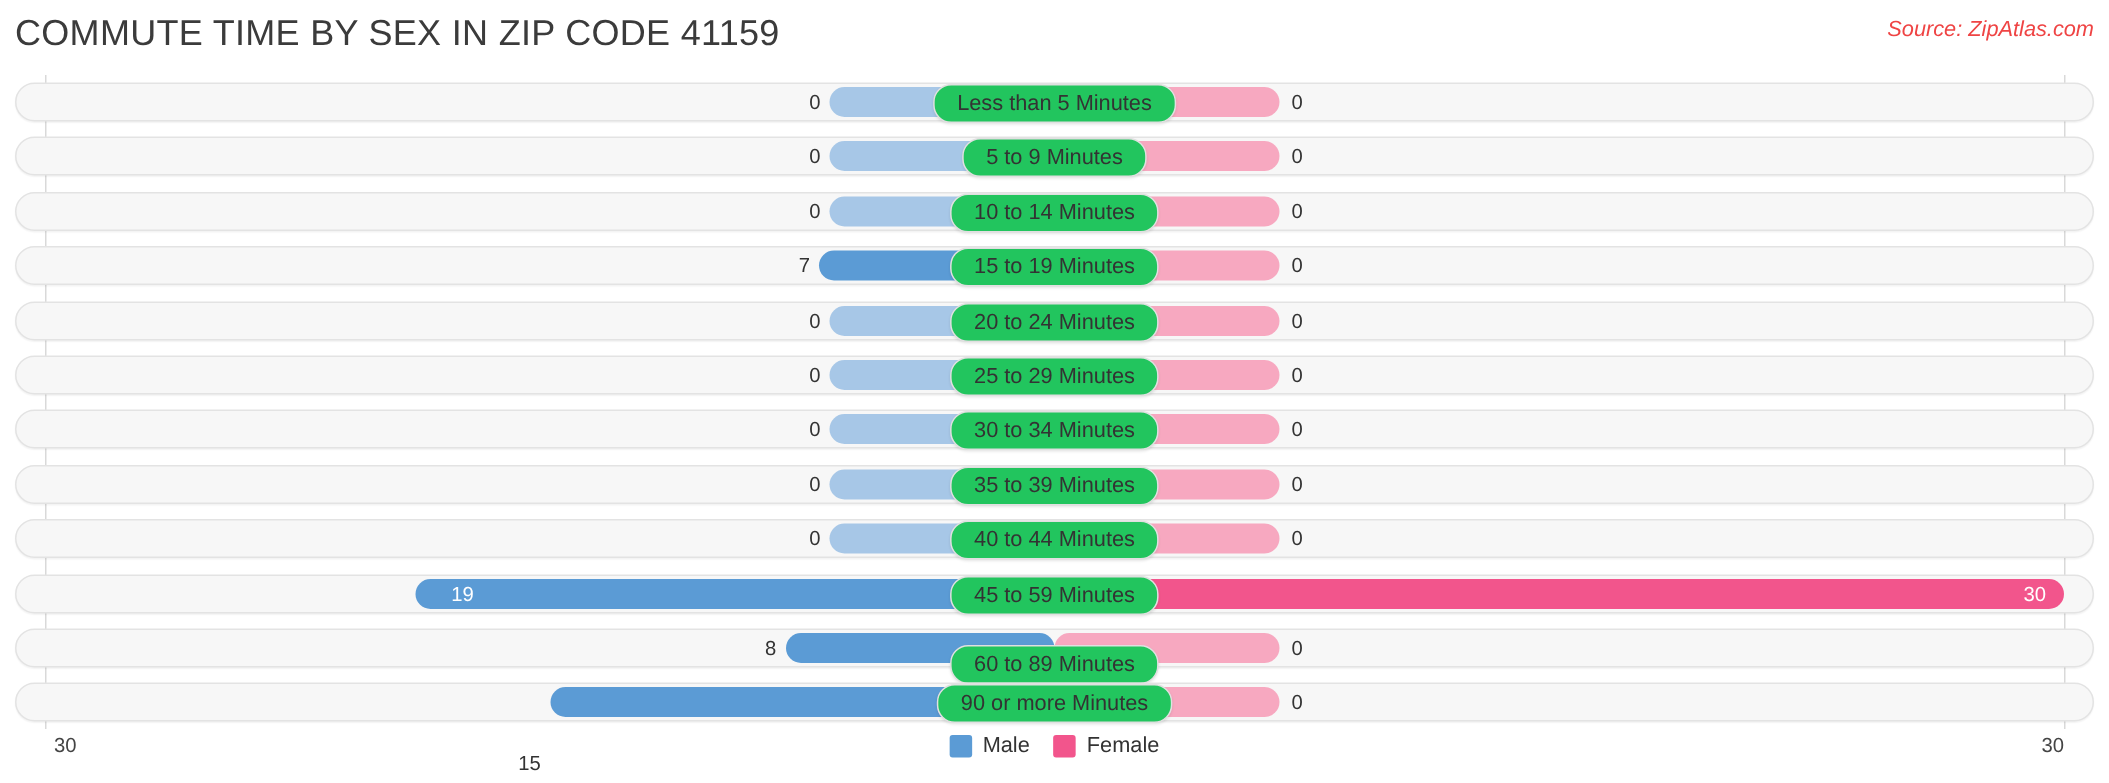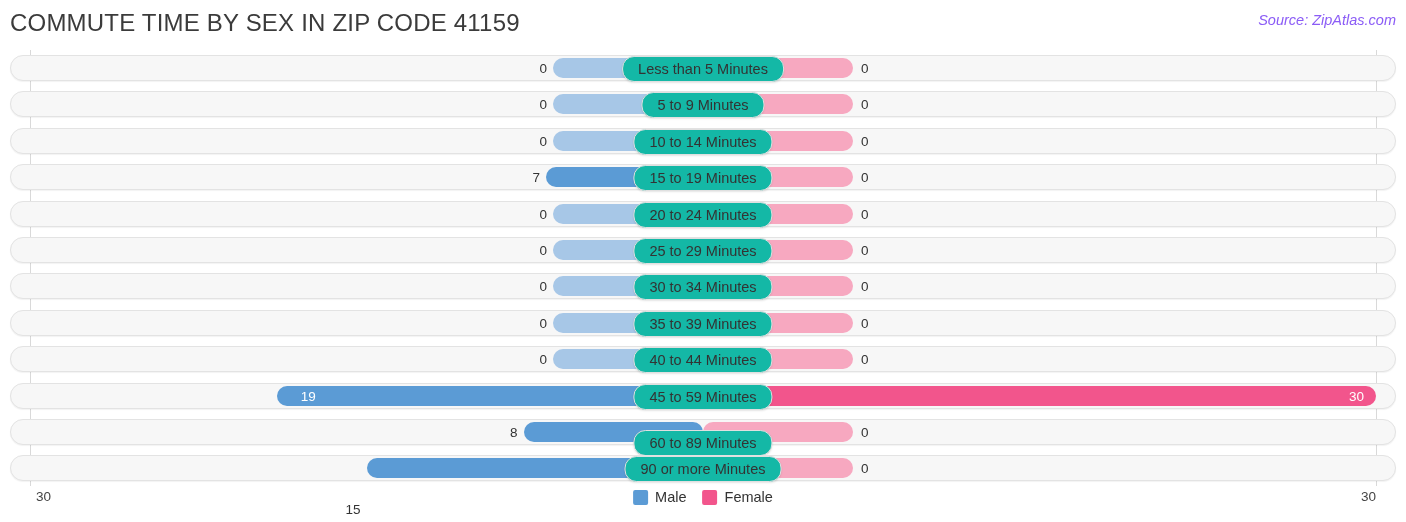--- a/index.html
+++ b/index.html
@@ -30,21 +30,21 @@
     letter-spacing: 0.2px;
     color: #3b3b3b;
     white-space: nowrap;
   }
   .source-note {
     position: absolute;
     right: 10px;
     top: 12px;
     font-size: 14.5px;
     font-style: italic;
-    color: #8b5cf6;
+    color: #ef4444;
     white-space: nowrap;
   }
 
   
   .plot {
     position: absolute;
     left: 0;
     top: 50px;
     width: 1406px;
     height: 436px;
@@ -111,21 +111,21 @@
   }
 
   
   .cat-pill {
     position: absolute;
     top: 1px;
     height: 24px;
     line-height: 24px;
     padding: 0 15px;
     border-radius: 12px;
-    background: #14b8a6;
+    background: #22c55e;
     border: 1px solid #e0e0e0;
     box-shadow: 0 1px 2px rgba(0,0,0,0.10);
     font-size: 14.5px;
     color: #333333;
     white-space: nowrap;
     transform: translateX(-50%);
     text-align: center;
   }
 
   

